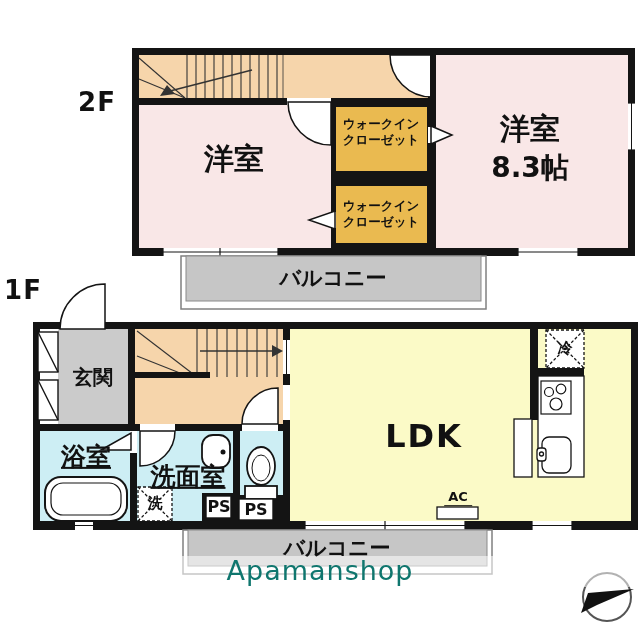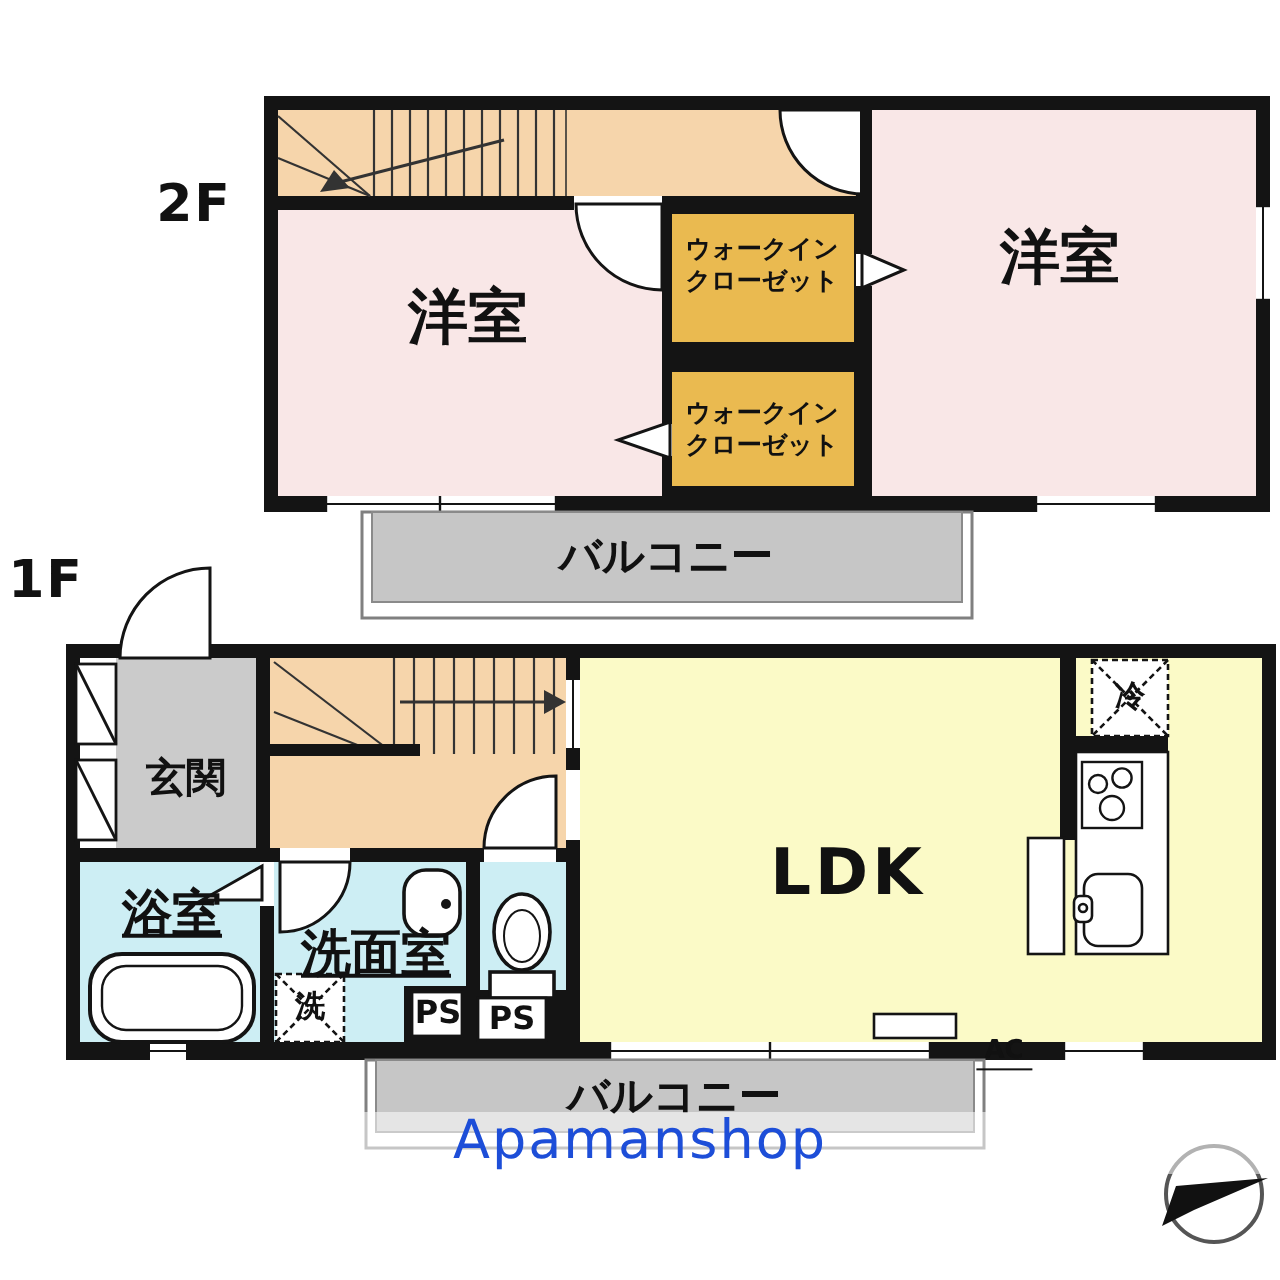--- a/index.html
+++ b/index.html
@@ -13,27 +13,27 @@
     color:#111;font-weight:700;white-space:nowrap;line-height:1.05;
     text-align:center;
   }
   .floor-tag{font-size:26px;letter-spacing:1px;}
   .room-big{font-size:30px;}
   .room-area{font-size:28px;}
   .ldk-name{font-size:32px;letter-spacing:2px;}
   .ldk-area{font-size:29px;}
   .wic{font-size:12.5px;line-height:1.25;}
   .balc{font-size:21px;}
-  .genkan{font-size:20px;margin-top:12px;}
+  .genkan{font-size:20px;}
   .wet{font-size:25px;text-decoration:underline;}
   .tiny{font-size:15px;}
   .ps{font-size:16px;}
   .ac{font-size:13px;border-bottom:1.5px solid #111;padding:0 4px 1px 4px;}
   .watermark{
-    font-size:27px;font-weight:400;color:#1d4ed8;letter-spacing:1px;
+    font-size:27px;font-weight:400;color:#0f766e;letter-spacing:1px;
   }
   .wm-band{
     position:absolute;left:0;top:556px;width:640px;height:31px;
     background:rgba(255,255,255,0.55);
   }
 </style>
 </head>
 <body>
 
 <div id="canvas">
@@ -247,35 +247,36 @@
   <div class="lbl wic" style="left:381px;top:132px;">
     <div>ウォークイン</div>
     <div>クローゼット</div>
   </div>
   <div class="lbl wic" style="left:381px;top:214px;">
     <div>ウォークイン</div>
     <div>クローゼット</div>
   </div>
 
   <div class="lbl room-big" style="left:530px;top:129px;">洋室</div>
+  <div class="lbl room-area" style="left:530px;top:168px;">8.3帖</div>
 
   <div class="lbl balc" style="left:333px;top:278px;">バルコニー</div>
 
   <div class="lbl floor-tag" style="left:23px;top:291px;">1F</div>
 
   <div class="lbl genkan" style="left:93px;top:377px;">玄関</div>
   <div class="lbl wet" style="left:86px;top:457px;">浴室</div>
   <div class="lbl wet" style="left:188px;top:477px;">洗面室</div>
   <div class="lbl tiny" style="left:155px;top:504px;">洗</div>
   <div class="lbl tiny" style="left:565px;top:349px;">冷</div>
 
   <div class="lbl ps" style="left:219px;top:507px;">PS</div>
   <div class="lbl ps" style="left:256px;top:510px;">PS</div>
 
   <div class="lbl ldk-name" style="left:424px;top:408px;margin-top:29px;">LDK</div>
 
-  <div class="lbl ac" style="left:458px;top:527px;margin-left:44px;">AC</div>
+  <div class="lbl ac" style="left:458px;top:498px;">AC</div>
 
   <div class="lbl balc" style="left:337px;top:548px;">バルコニー</div>
 
   <div class="lbl watermark" style="left:320px;top:571px;">Apamanshop</div>
 
 </div>
 
 </body></html>

